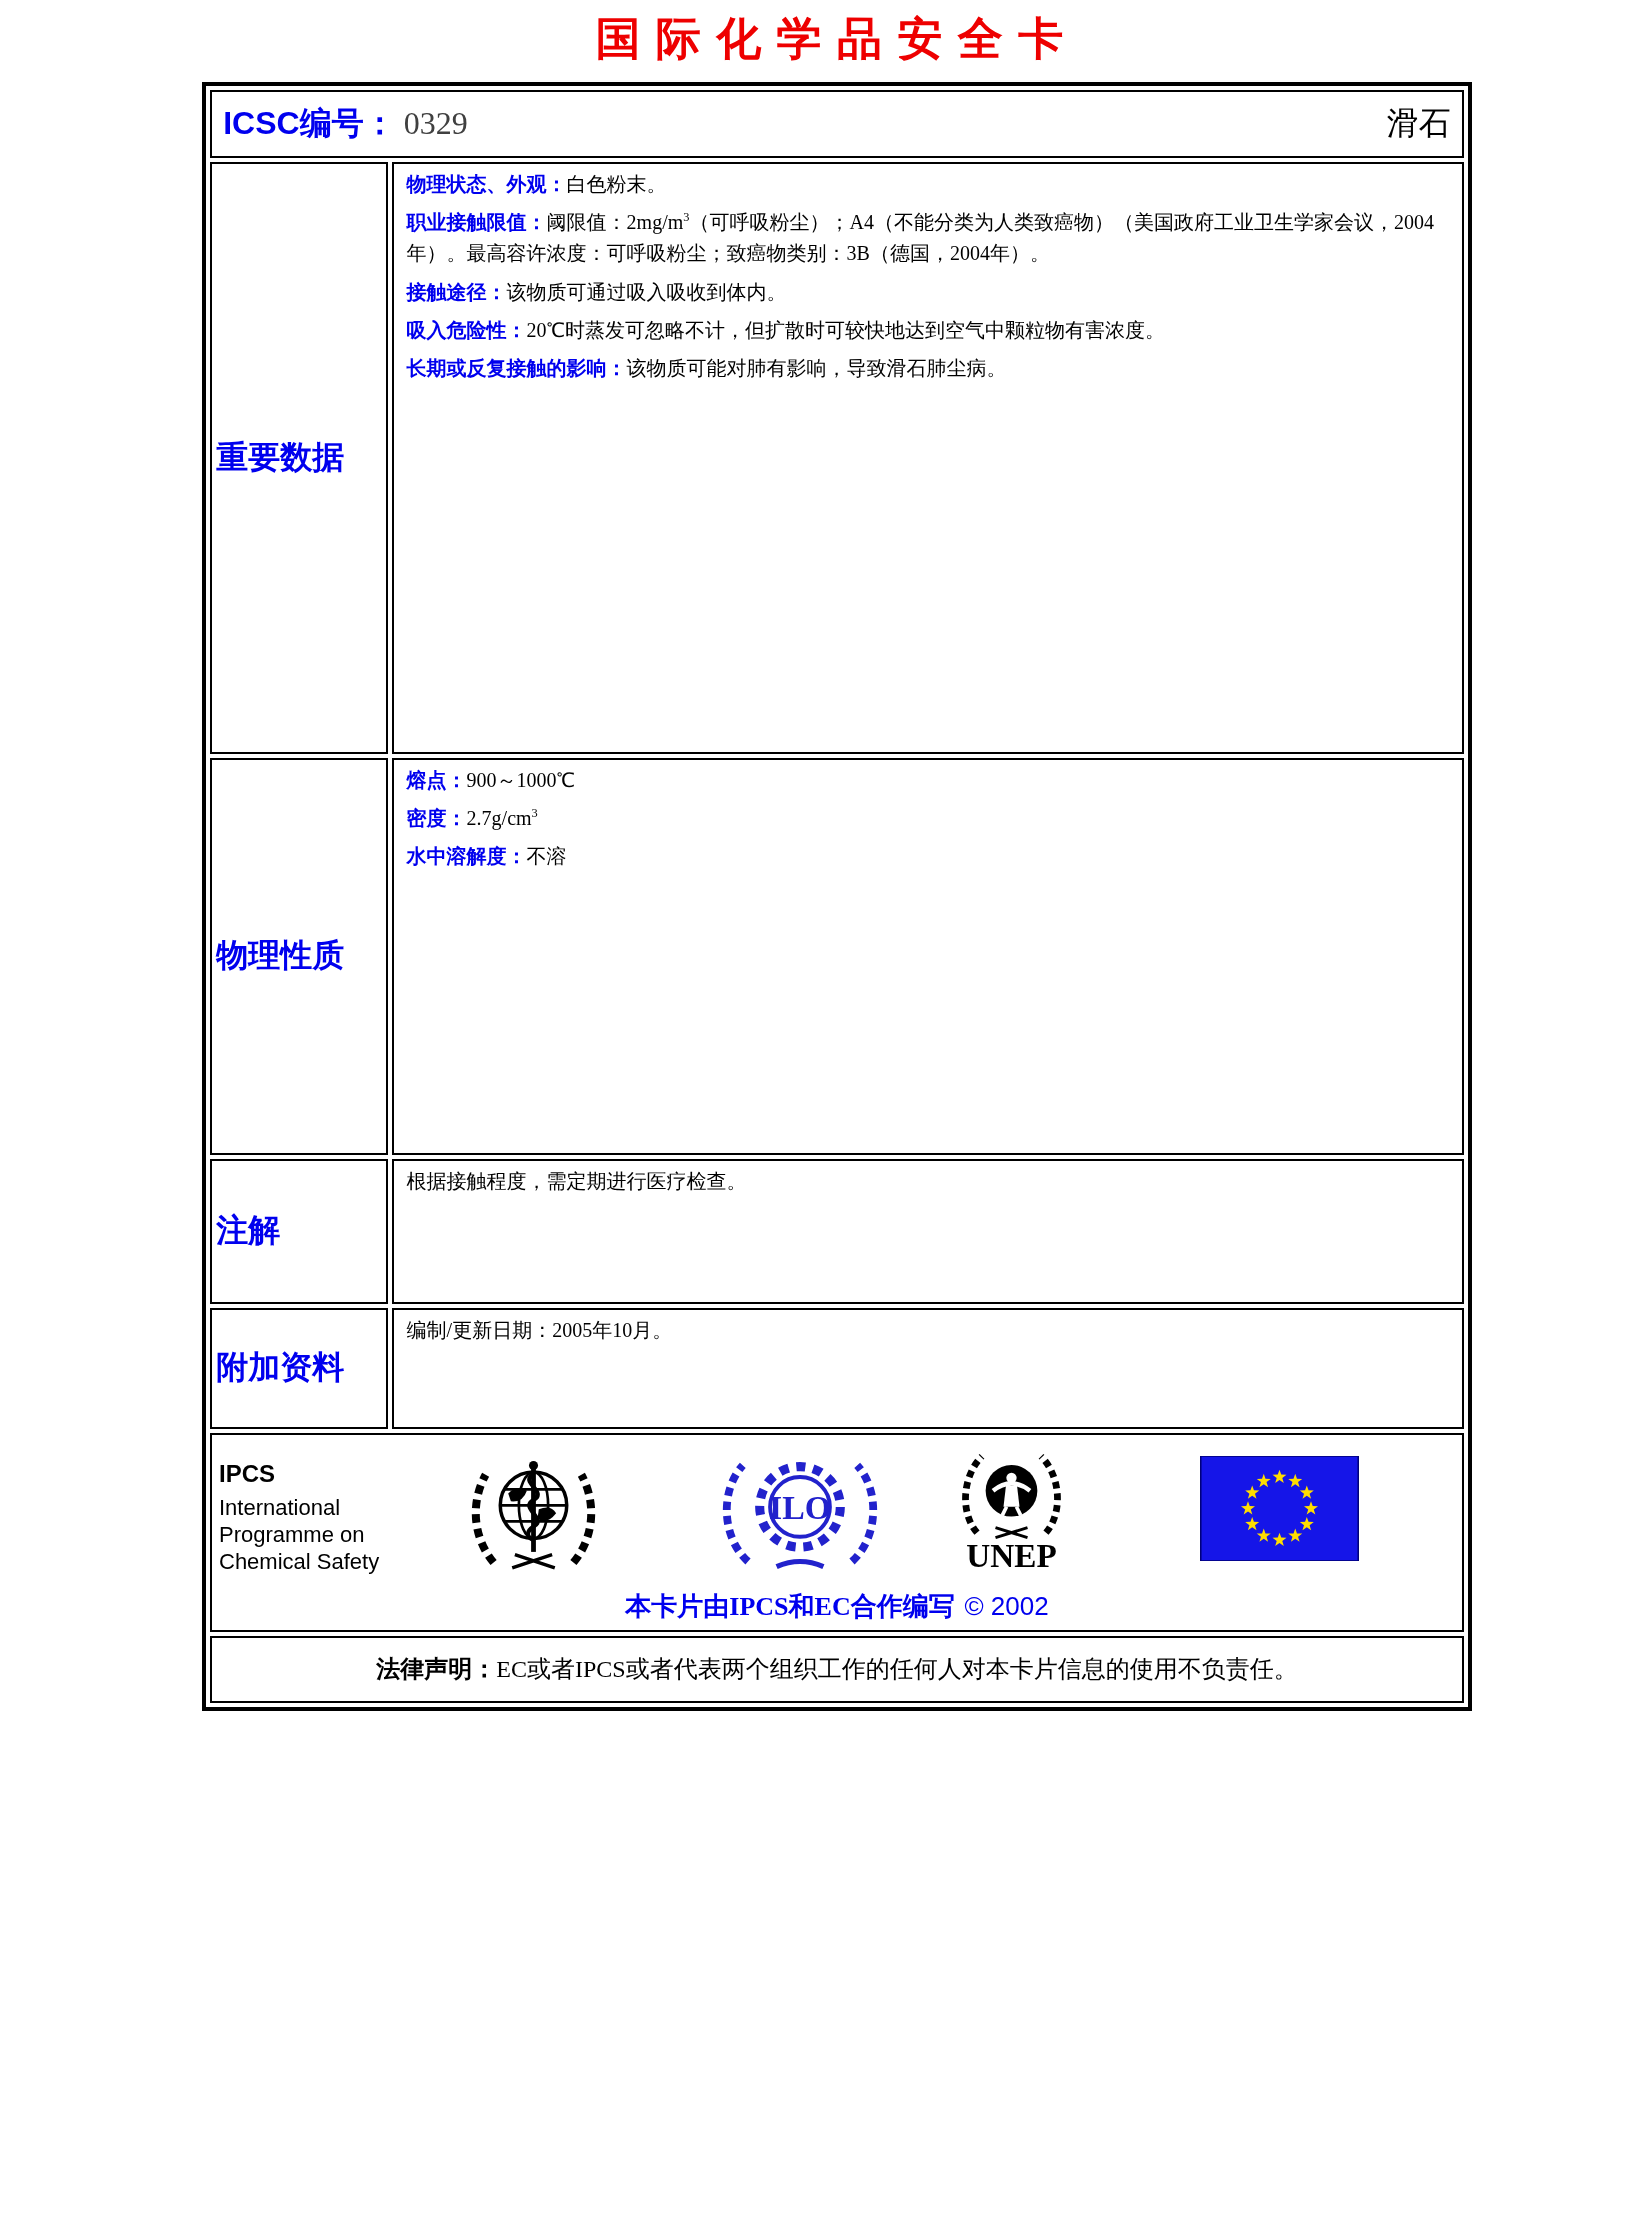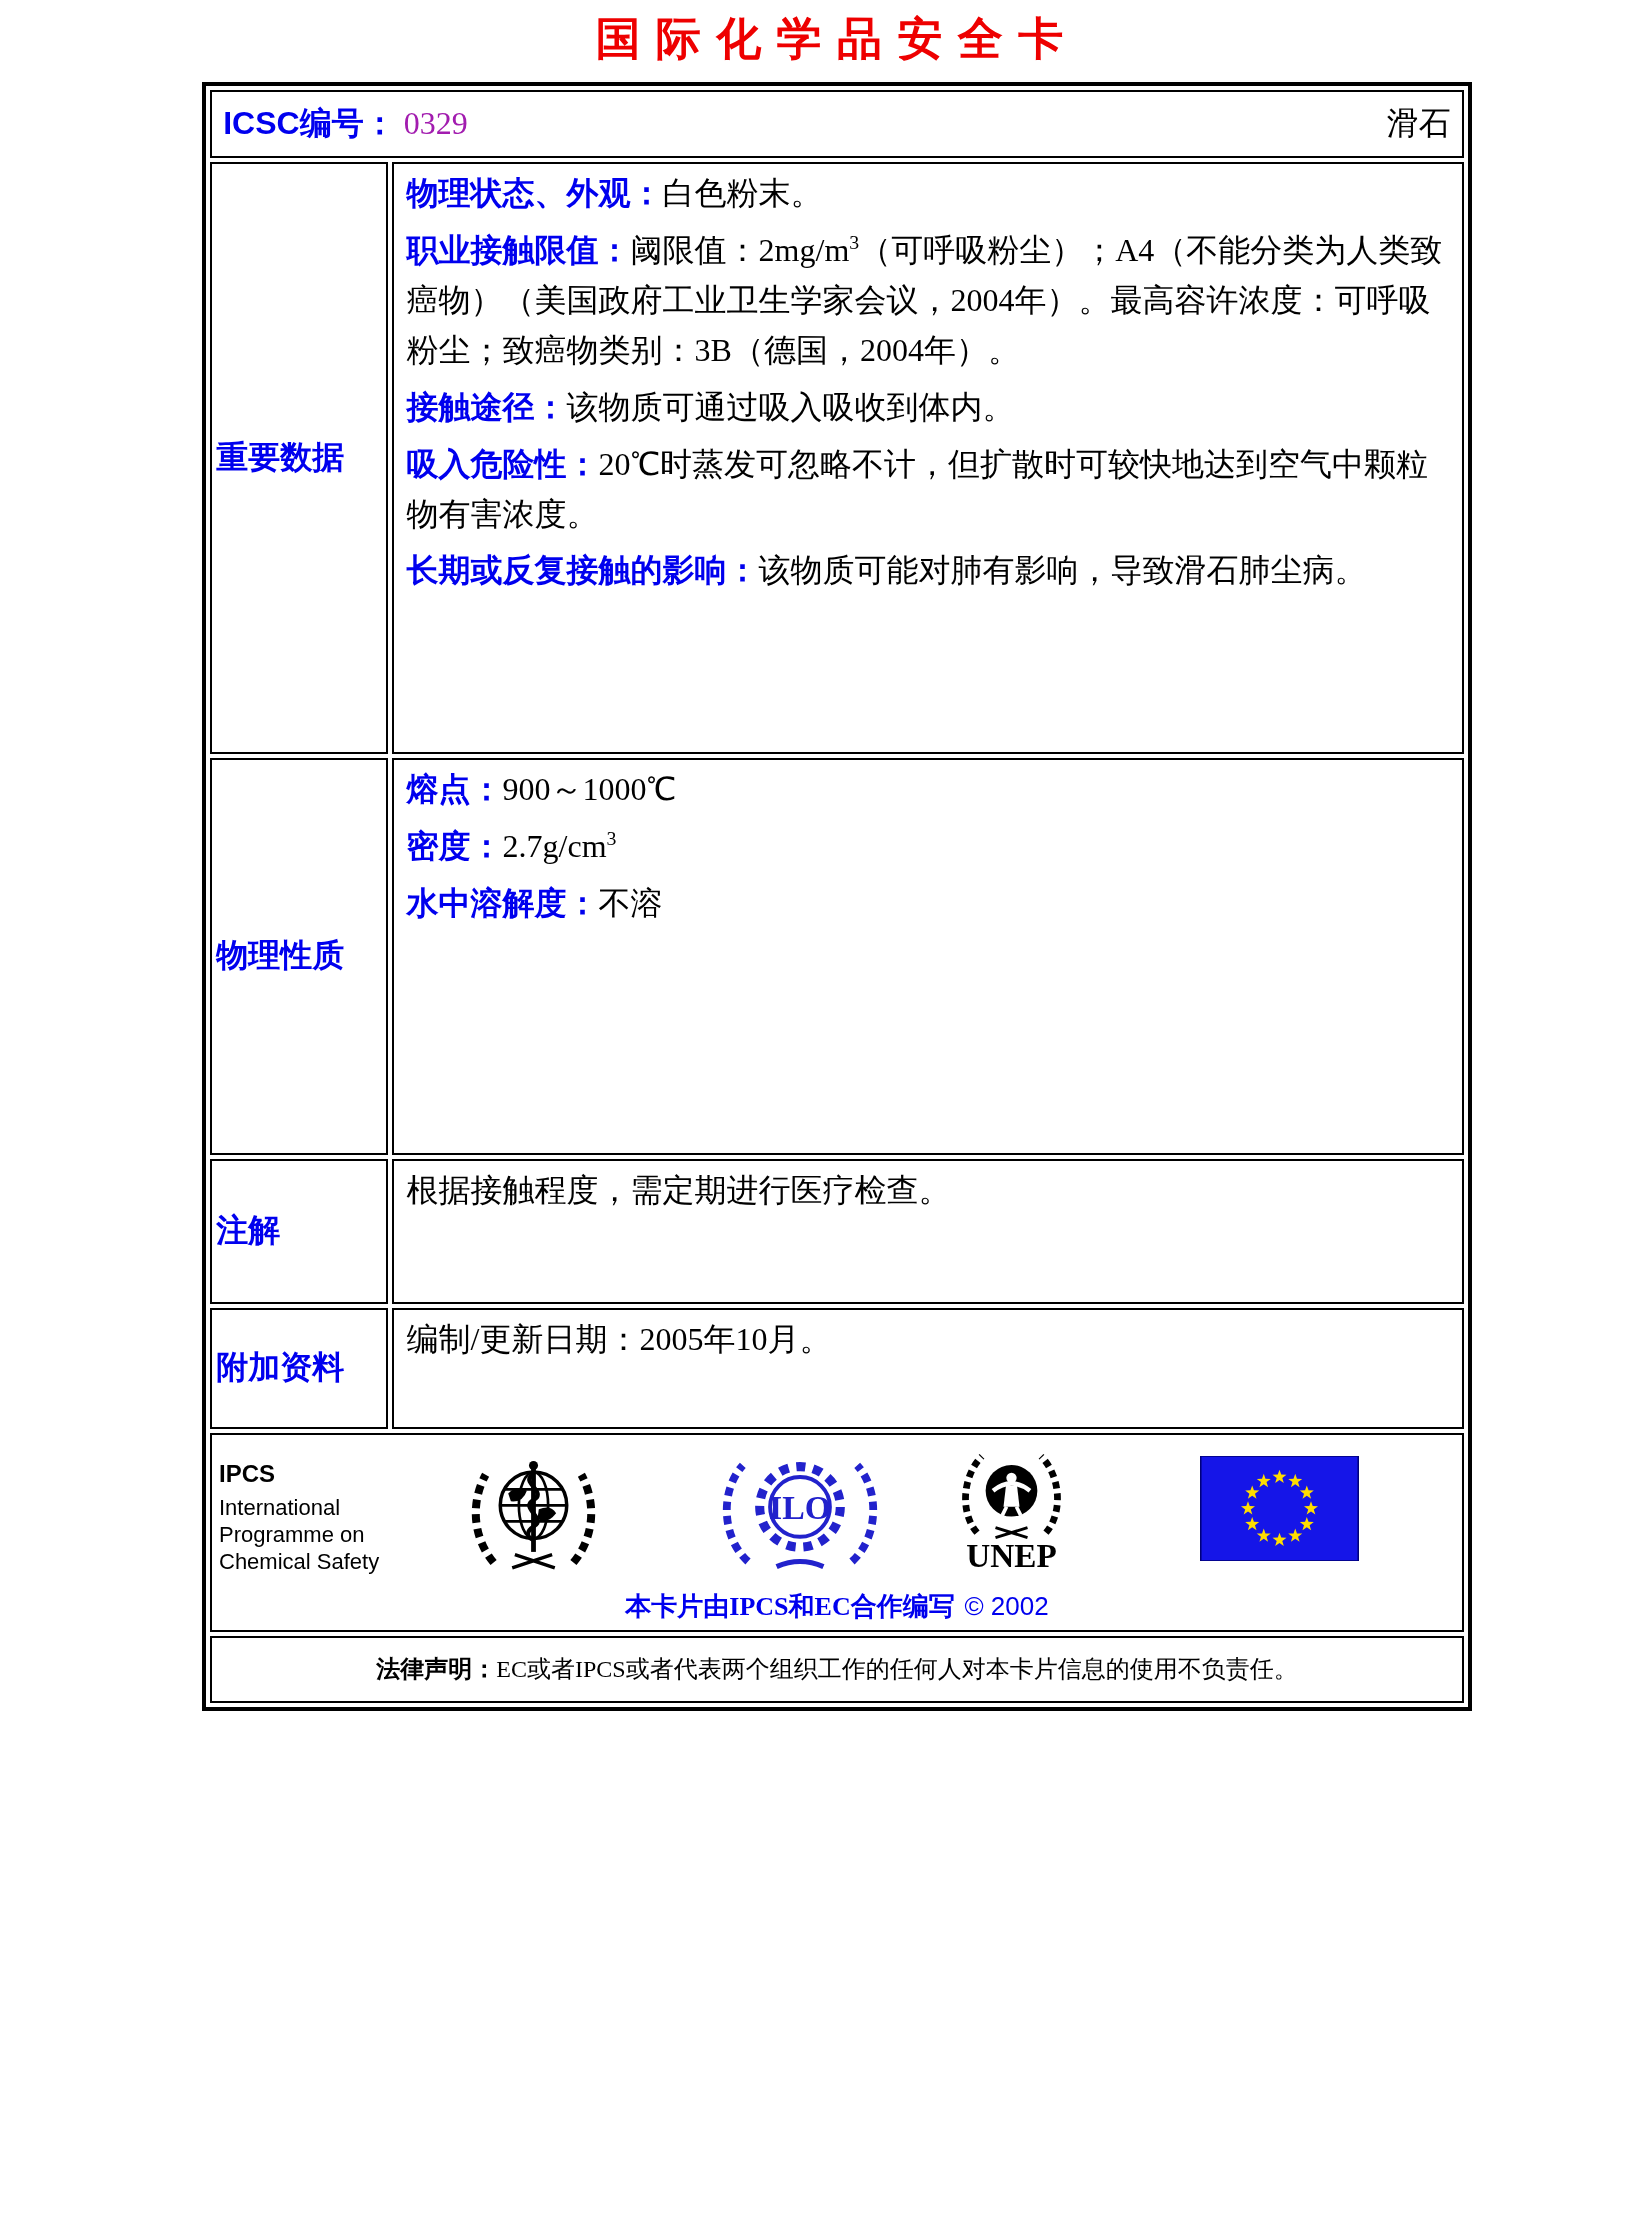--- a/index.html
+++ b/index.html
@@ -27,32 +27,32 @@
   tr.r-environ   > td { height:144px; }
   tr.r-notes     > td { height:145px; }
   tr.r-addinfo   > td { height:121px; }
   tr.r-footer    > td { height:199px; }
   tr.r-legal     > td { height:67px; }
 
   td.header-cell { vertical-align:middle; padding:0 11.2px; }
   .header-flex { display:flex; justify-content:space-between; align-items:center; }
   .hdr-left { font-size:32px; white-space:nowrap; }
   .hdr-label { color:#0000ee; font-weight:bold; font-family:"Liberation Sans", sans-serif; }
-  .hdr-value { color:#a21caf; }
+  .hdr-value { color:#404040; }
   .chem-name { font-size:32px; color:#000; }
 
   td.rowlabel {
     text-align:left; vertical-align:middle;
     color:#0000ee; font-weight:bold; font-size:32px;
     font-family:"Liberation Sans", sans-serif;
     padding:0 4.2px;
   }
   td.content {
     vertical-align:top; padding:5.6px 12.6px;
-    font-size:32px; line-height:1.56; color:#000;
+    font-size:20px; line-height:1.56; color:#000;
   }
   .para { margin:0 0 7px 0; }
   .field-label { color:#0000ee; font-weight:bold; font-family:"Liberation Sans", sans-serif; }
   sup { font-size:0.62em; line-height:0; vertical-align:super; }
 
   
   td.footer-cell { position:relative; padding:0; }
   .ipcs-block { position:absolute; left:7px; top:25px; font-family:"Liberation Sans", sans-serif; }
   .ipcs-acronym { font-size:24px; font-weight:bold; margin-bottom:6px; }
   .ipcs-line { font-size:22px; line-height:27px; }

